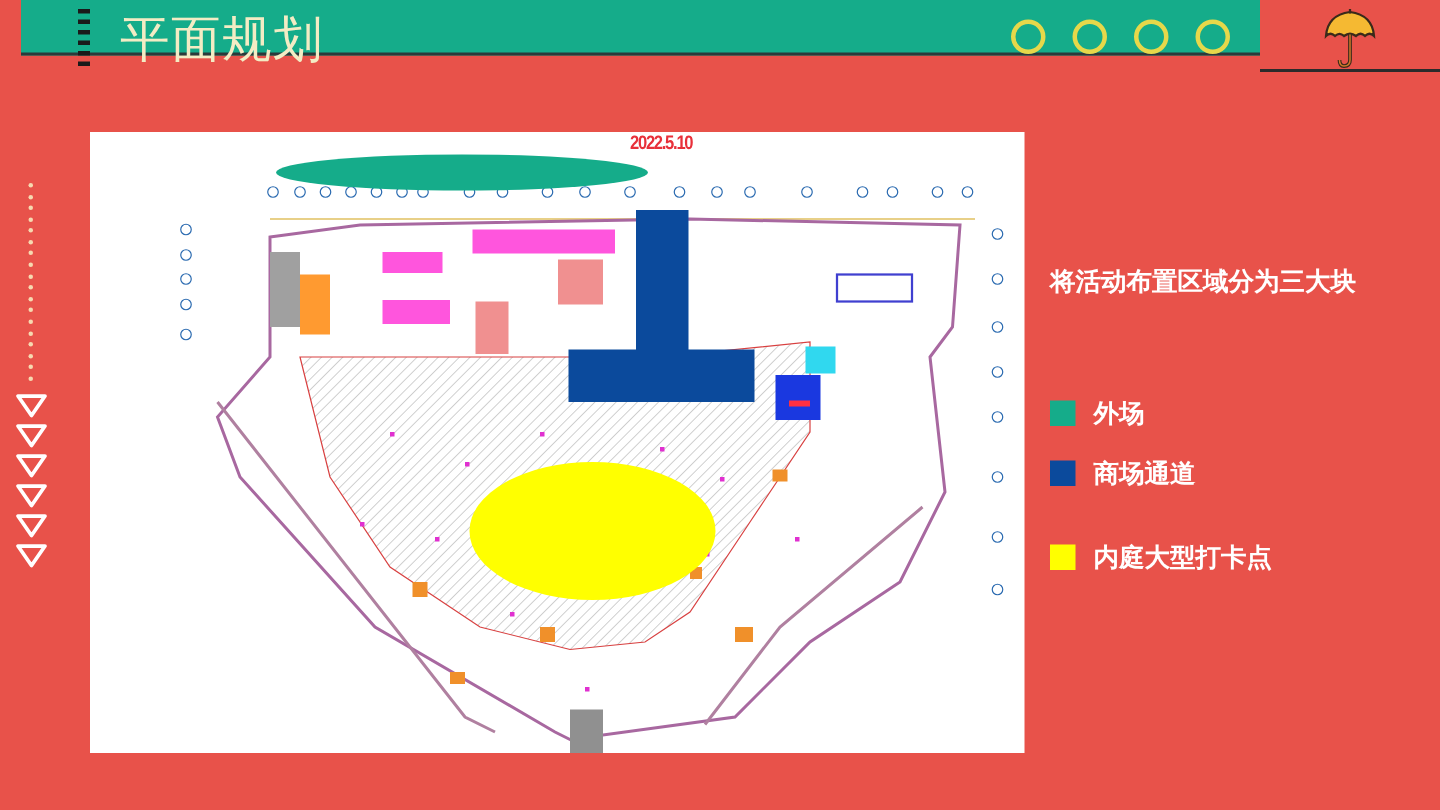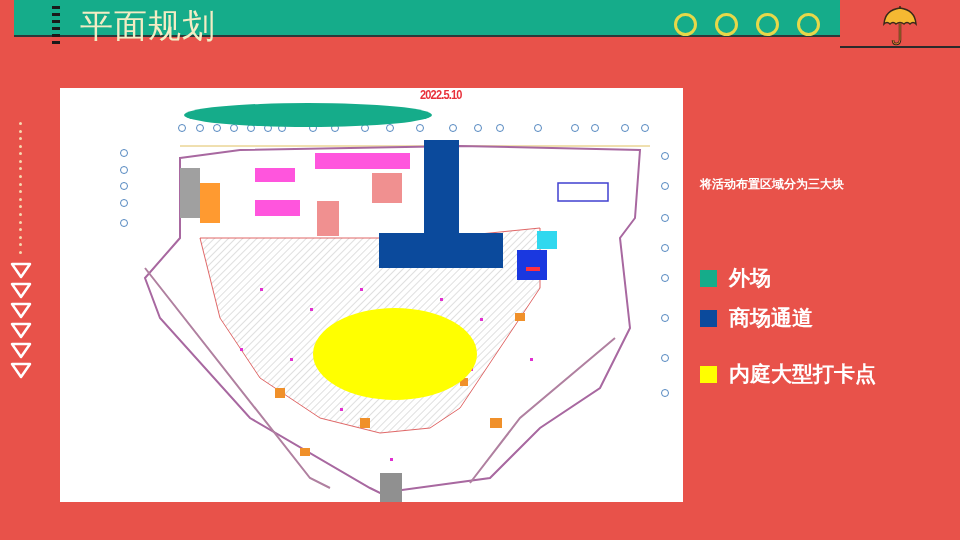--- a/index.html
+++ b/index.html
@@ -12,24 +12,24 @@
   .circles { position:absolute; left:660px; top:13px; display:flex; gap:18px; }
   .circles span { width:23px; height:23px; border:3px solid #e6d84a; border-radius:50%; display:block; }
   .corner-box { position:absolute; left:840px; top:0; width:120px; height:48px; background:#e8524a; border-bottom:2px solid #2b2b2b; }
   .umbrella { position:absolute; left:880px; top:4px; width:40px; height:42px; }
   .side-dots { position:absolute; left:19px; top:122px; width:4px; height:132px; display:flex; flex-direction:column; justify-content:space-between; }
   .side-dots i { width:3px; height:3px; background:#f6d9b0; display:block; border-radius:50%; }
   .triangles { position:absolute; left:10px; top:262px; display:flex; flex-direction:column; gap:3px; }
   .triangles svg { display:block; }
   .plan { position:absolute; left:60px; top:88px; width:623px; height:414px; background:#fff; overflow:hidden; }
   .plan-date { position:absolute; left:360px; top:-1px; color:#e8303a; font-size:13px; font-weight:bold; letter-spacing:-1px; font-family:"Liberation Sans Narrow", "Liberation Sans", sans-serif; transform:scaleX(0.85); transform-origin:left; }
-  .legend-heading { position:absolute; left:700px; top:176px; color:#fff; font-size:12px; font-family:"DejaVu Serif", serif; font-weight:bold; }
+  .legend-heading { position:absolute; left:700px; top:176px; color:#fff; font-size:17px; font-family:"DejaVu Serif", serif; font-weight:bold; }
   .legend-item { position:absolute; left:700px; display:flex; align-items:center; }
   .legend-item .sw { width:17px; height:17px; margin-right:12px; }
-  .legend-item .lbl { color:#fff; font-size:21px; font-family:"DejaVu Serif", serif; font-weight:bold; }
+  .legend-item .lbl { color:#fff; font-size:17px; font-family:"DejaVu Serif", serif; font-weight:bold; }
 </style>
 </head>
 <body>
 
 <div class="header">
   <div class="header-dashes">
       <i></i>
       <i></i>
       <i></i>
       <i></i>

